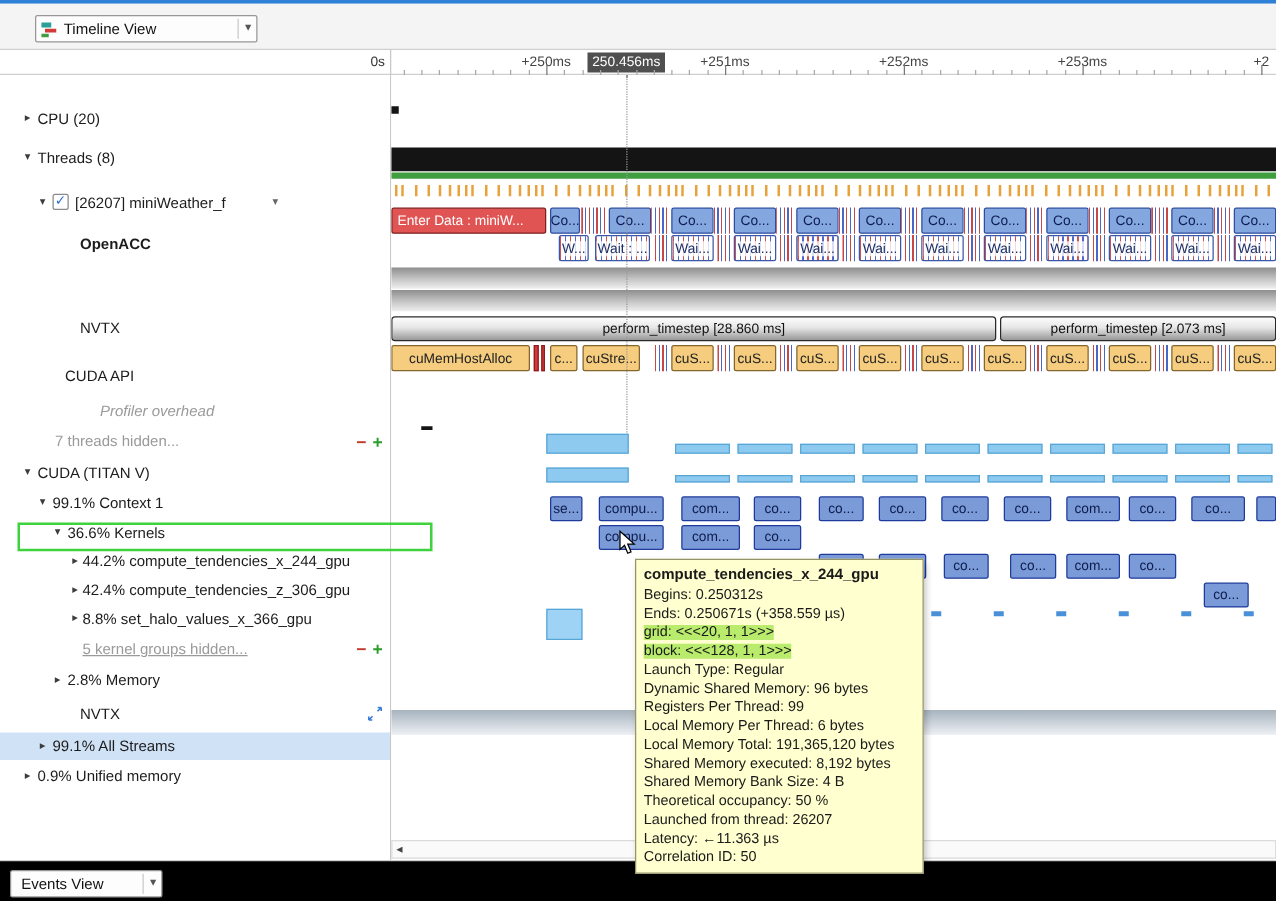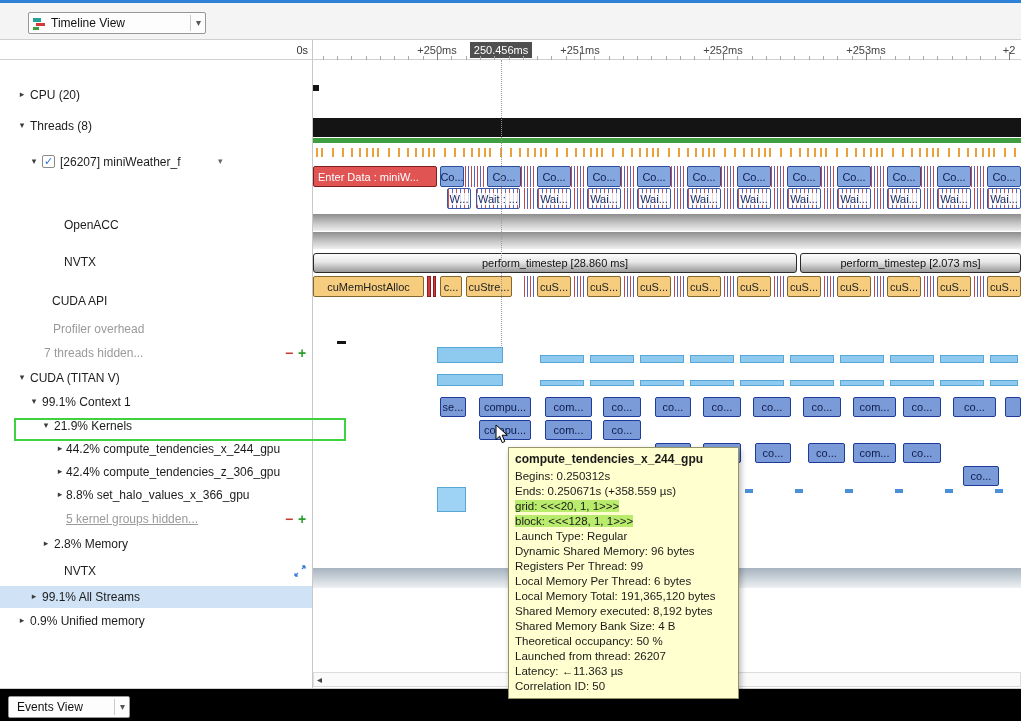--- a/index.html
+++ b/index.html
@@ -163,48 +163,48 @@
       <div class="srow" style="top: 55px;">
         <span class="arrow" style="left: 16px;">▾</span>
         <span class="lbl" style="left: 30px;">Threads (8)</span>
       </div>
       <div class="srow" style="top: 91px;">
         <span class="arrow" style="left: 28px;">▾</span>
         <span class="cb" style="left: 42px;">✓</span>
         <span class="lbl" style="left: 60px;">[26207] miniWeather_f</span>
         <span class="caret2" style="left: 218px;">▾</span>
       </div>
-      <div class="srow" style="top: 154px;">
+      <div class="srow" style="top: 124px; font-weight: bold;">
         <span class="lbl" style="left: 64px;">OpenACC</span>
       </div>
       <div class="srow" style="top: 191px;">
         <span class="lbl" style="left: 64px;">NVTX</span>
       </div>
       <div class="srow" style="top: 230px;">
         <span class="lbl" style="left: 52px;">CUDA API</span>
       </div>
       <div class="srow muted" style="top: 258px;">
-        <span class="lbl" style="left: 53px;">Profiler overhead</span>
+        <span class="lbl" style="left: 80px; font-style: italic;">Profiler overhead</span>
       </div>
       <div class="srow muted" style="top: 282px;">
         <span class="lbl" style="left: 44px;">7 threads hidden...</span>
         <span class="ctl minus" style="left: 283px;">−</span>
         <span class="ctl plus" style="left: 296px;">+</span>
       </div>
       <div class="srow" style="top: 307px;">
         <span class="arrow" style="left: 16px;">▾</span>
         <span class="lbl" style="left: 30px;">CUDA (TITAN V)</span>
       </div>
       <div class="srow" style="top: 331px;">
         <span class="arrow" style="left: 28px;">▾</span>
         <span class="lbl" style="left: 42px;">99.1% Context 1</span>
       </div>
       <div class="srow" style="top: 355px;">
         <span class="arrow" style="left: 40px;">▾</span>
-        <span class="lbl" style="left: 54px;">21.9% Kernels</span>
+        <span class="lbl" style="left: 54px;">36.6% Kernels</span>
       </div>
       <div class="srow" style="top: 378px;">
         <span class="arrow" style="left: 54px;">▸</span>
         <span class="lbl" style="left: 66px;">44.2% compute_tendencies_x_244_gpu</span>
       </div>
       <div class="srow" style="top: 401px;">
         <span class="arrow" style="left: 54px;">▸</span>
         <span class="lbl" style="left: 66px;">42.4% compute_tendencies_z_306_gpu</span>
       </div>
       <div class="srow" style="top: 424px;">

